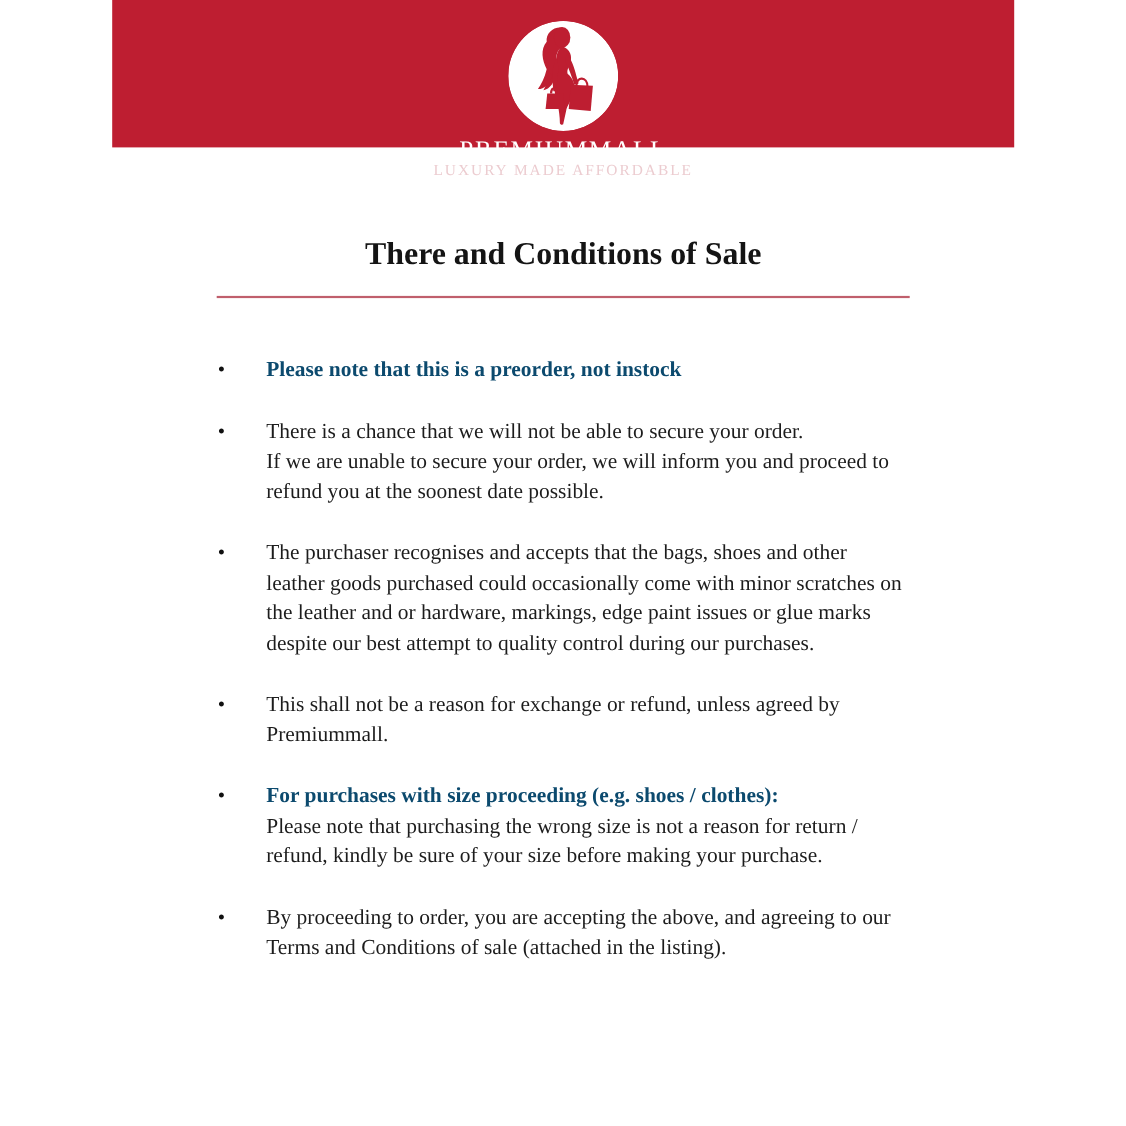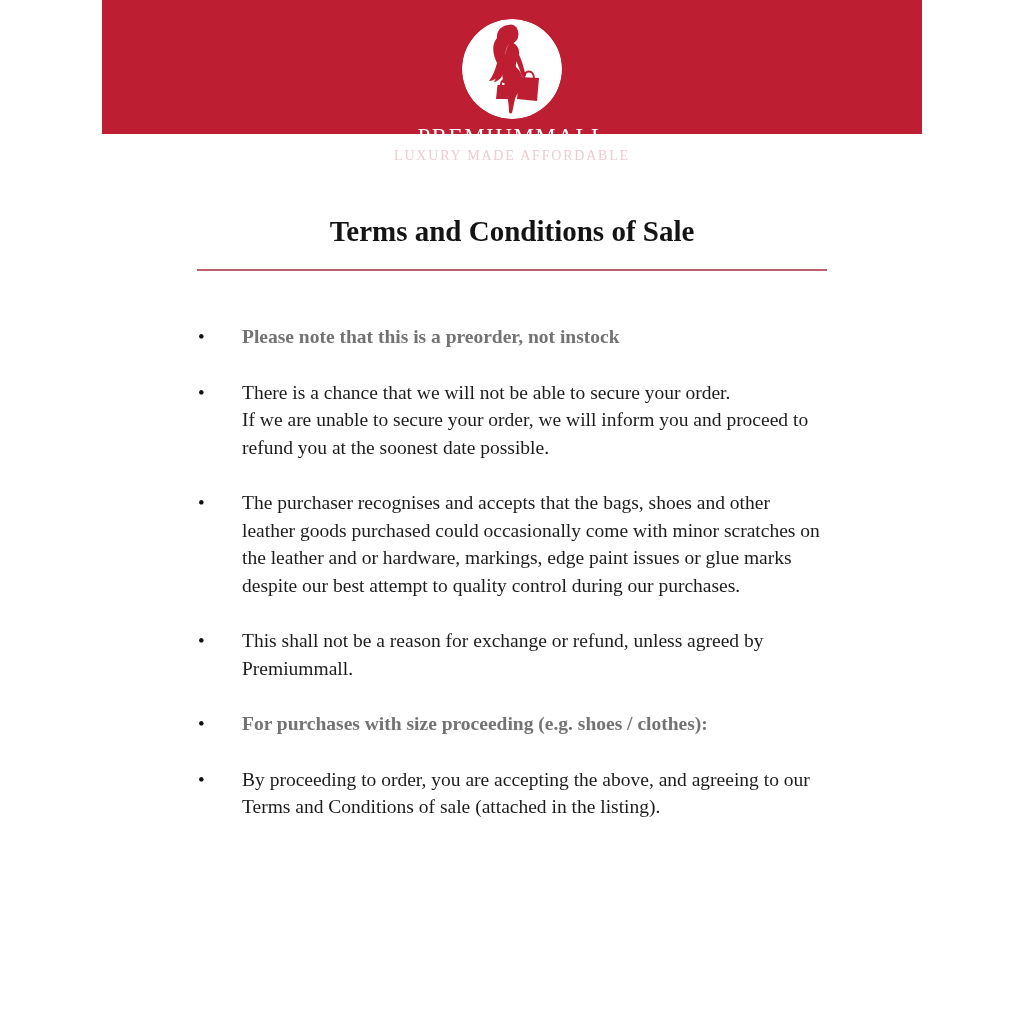--- a/index.html
+++ b/index.html
@@ -36,21 +36,21 @@
     border-top:2.5px solid #c05f6c;
   }
   .terms-list{
     width:632px;margin:0 auto;padding-top:52px;
     font-size:19.5px;line-height:27.5px;color:#1c1c1c;
   }
   .tc-item{position:relative;padding-left:46px;margin:0 0 28px 0;}
   .bullet{
     position:absolute;left:2px;top:0;color:#111111;font-size:19px;
   }
-  .li-red{display:block;color:#737373;font-weight:bold;white-space:pre;}
+  .li-red{display:block;color:#0c4a6e;font-weight:bold;white-space:pre;}
   .li-red:empty{display:none;}
   .li-black{display:block;white-space:pre;font-family:Liberation Serif, serif;}
   .li-black:empty{display:none;}
 </style>
 </head>
 <body>
 
 <header class="banner">
   <div class="logo-circle">
     <svg viewBox="0 0 100 100">
@@ -69,21 +69,21 @@
         <path d="M39,66 C39,59.5 46,59.5 46,66"></path>
         <path d="M62,59 C62,50 72,50.5 72,59.5"></path>
       </g>
     </svg>
   </div>
   <div class="brand-name">PREMIUMMALL</div>
   <div class="brand-tagline">LUXURY MADE AFFORDABLE</div>
 </header>
 
 <main>
-  <h1 class="doc-title">Terms and Conditions of Sale</h1>
+  <h1 class="doc-title">There and Conditions of Sale</h1>
   <hr class="title-divider">
 
   <ul class="terms-list" style="list-style:none;padding-left:0;">
     <li class="tc-item">
       <span class="bullet">•</span>
       <span class="li-red">Please note that this is a preorder, not instock</span>
     </li>
     <li class="tc-item">
       <span class="bullet">•</span>
       <span class="li-black">There is a chance that we will not be able to secure your order.
@@ -98,20 +98,22 @@
 despite our best attempt to quality control during our purchases.</span>
     </li>
     <li class="tc-item">
       <span class="bullet">•</span>
       <span class="li-black">This shall not be a reason for exchange or refund, unless agreed by
 Premiummall.</span>
     </li>
     <li class="tc-item">
       <span class="bullet">•</span>
       <span class="li-red">For purchases with size proceeding (e.g. shoes / clothes):</span>
+        <span class="li-black">Please note that purchasing the wrong size is not a reason for return /
+refund, kindly be sure of your size before making your purchase.</span>
     </li>
     <li class="tc-item">
       <span class="bullet">•</span>
       <span class="li-black">By proceeding to order, you are accepting the above, and agreeing to our
 Terms and Conditions of sale (attached in the listing).</span>
     </li>
   </ul>
 </main>
 
 </body></html>

